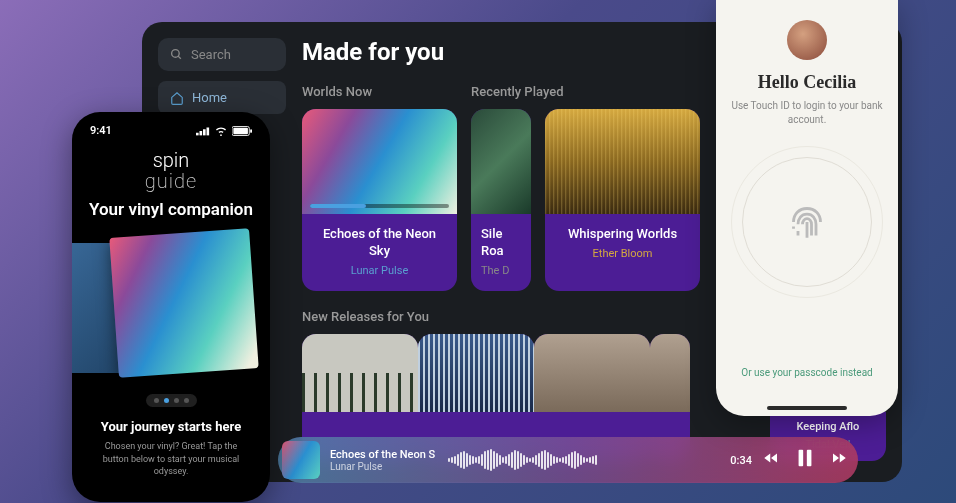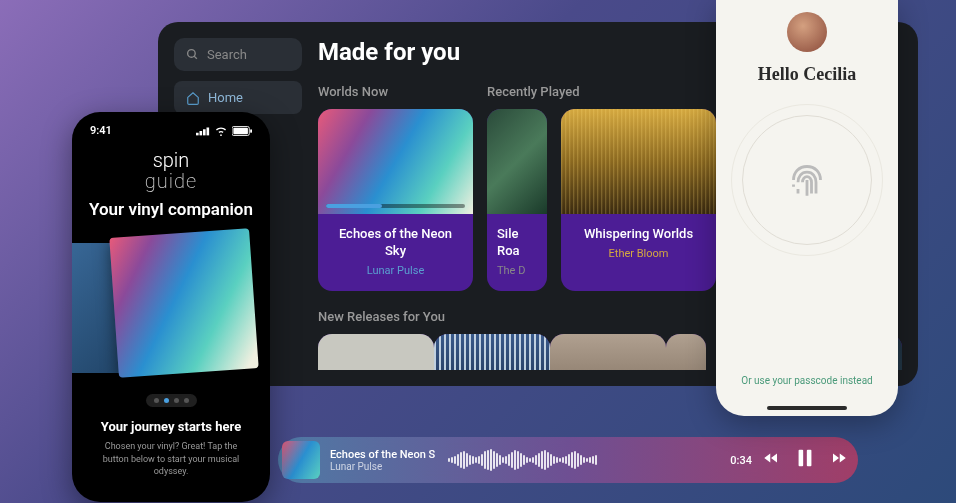--- a/index.html
+++ b/index.html
@@ -1,17 +1,17 @@
 <!DOCTYPE html>
 <html><head>
 <meta charset="utf-8">
 <style>
 * { margin: 0; padding: 0; box-sizing: border-box; font-family: -apple-system, BlinkMacSystemFont, "Segoe UI", Roboto, sans-serif; }
 body { width: 956px; height: 503px; overflow: hidden; position: relative; background: linear-gradient(135deg, #8b6db8 0%, #4a4a8a 40%, #2d4a7a 100%); }
-.tablet { position: absolute; left: 158px; top: 22px; width: 760px; height: 364px; background: #1a1d21; border-radius: 20px; padding: 16px; display: flex; gap: 16px; }
+.tablet { position: absolute; left: 142px; top: 22px; width: 760px; height: 460px; background: #1a1d21; border-radius: 20px; padding: 16px; display: flex; gap: 16px; }
 .sidebar { width: 128px; display: flex; flex-direction: column; gap: 10px; }
 .search-box { background: #2a2f36; border-radius: 10px; padding: 9px 12px; display: flex; align-items: center; gap: 8px; color: #888; font-size: 13px; }
 .nav-item { background: #2a2f36; border-radius: 8px; padding: 9px 12px; display: flex; align-items: center; gap: 8px; color: #8fb8d9; font-size: 13px; }
 .nav-item svg { width: 14px; height: 14px; }
 .main-area { flex: 1; overflow: hidden; }
 .main-title { color: #fff; font-size: 24px; font-weight: 700; margin-bottom: 18px; }
 .section-label { color: #999; font-size: 13px; font-weight: 500; margin-bottom: 10px; }
 .card-row { display: flex; gap: 14px; margin-bottom: 18px; }
 .music-card { width: 155px; background: #4c1d95; border-radius: 14px; overflow: hidden; }
 .card-art { width: 100%; height: 105px; position: relative; }
@@ -60,21 +60,21 @@
 .companion { text-align: center; font-size: 17px; font-weight: 600; margin-top: 6px; }
 .album-stack { position: relative; height: 155px; margin-top: 14px; }
 .album-back { position: absolute; left: -30px; top: 10px; width: 130px; height: 130px; background: linear-gradient(135deg, #3a6a9a, #1a3a5a); border-radius: 4px; }
 .album-front { position: absolute; left: 30px; top: 0; width: 140px; height: 140px; background: linear-gradient(120deg, #e85a7a 0%, #8b4a9a 20%, #2a8fd0 45%, #5ad0c0 70%, #f0f0e0 95%); border-radius: 4px; transform: rotate(-4deg); box-shadow: 0 4px 16px rgba(0,0,0,0.5); }
 .dots { display: flex; justify-content: center; gap: 5px; margin-top: 6px; background: rgba(80,80,80,0.4); width: fit-content; margin-left: auto; margin-right: auto; padding: 4px 8px; border-radius: 10px; }
 .dots span { width: 5px; height: 5px; border-radius: 50%; background: #555; }
 .dots span.active { background: #4aa0e0; }
 .journey-title { text-align: center; font-size: 13px; font-weight: 700; margin-top: 12px; }
 .journey-sub { text-align: center; font-size: 9px; color: #999; margin-top: 6px; padding: 0 8px; line-height: 1.4; }
 
-.phone-right { position: absolute; right: 58px; top: 0; width: 182px; height: 416px; background: #f5f4ef; border-radius: 0 0 28px 28px; padding: 6px; box-shadow: 0 8px 30px rgba(0,0,0,0.3); display: flex; flex-direction: column; align-items: center; }
+.phone-right { position: absolute; right: 58px; top: 0; width: 182px; height: 416px; background: #f5f4ef; border-radius: 0 0 28px 28px; padding: 14px; box-shadow: 0 8px 30px rgba(0,0,0,0.3); display: flex; flex-direction: column; align-items: center; }
 .avatar { width: 40px; height: 40px; border-radius: 50%; background: radial-gradient(circle at 40% 35%, #d4a080, #8a4a3a); margin-top: 6px; }
 .hello { font-family: Georgia, serif; font-size: 18px; font-weight: 600; color: #2a2a2a; margin-top: 12px; }
 .touch-sub { font-size: 10px; color: #888; text-align: center; margin-top: 6px; line-height: 1.4; }
 .fingerprint-ring { width: 130px; height: 130px; border-radius: 50%; border: 1px solid #e0ddd5; margin-top: 30px; display: flex; align-items: center; justify-content: center; position: relative; }
 .fingerprint-ring::before { content:''; position:absolute; inset:-12px; border: 1px solid #eae8e0; border-radius: 50%; }
 .fingerprint-ring svg { width: 54px; height: 54px; stroke: #bbb; stroke-width: 2.5; fill: none; }
 .passcode-link { font-size: 10px; color: #4a9a7a; margin-top: auto; margin-bottom: 24px; }
 .home-ind { position: absolute; bottom: 6px; left: 50%; transform: translateX(-50%); width: 80px; height: 4px; background: #2a2a2a; border-radius: 2px; }
 
 .section-col { display: flex; flex-direction: column; }
@@ -281,20 +281,21 @@
       <span></span>
       <span></span>
     </div>
   <div class="journey-title">Your journey starts here</div>
   <div class="journey-sub">Chosen your vinyl? Great! Tap the button below to start your musical odyssey.</div>
 </div>
 
 <div class="phone-right">
   <div class="avatar"></div>
   <div class="hello">Hello Cecilia</div>
+  <div class="touch-sub">Use Touch ID to login to your bank account.</div>
   <div class="fingerprint-ring">
     <svg viewBox="0 0 48 48">
         <path d="M12 24c0-7 5-12 12-12s12 5 12 12M16 26c0-5 3-9 8-9s8 4 8 9v6M20 26c0-3 2-5 4-5s4 2 4 5v10M24 24v14M16 32v4M32 30v6M12 28v2"></path>
       </svg>
   </div>
   <div class="passcode-link">Or use your passcode instead</div>
   <div class="home-ind"></div>
 </div>
 
 </body></html>

